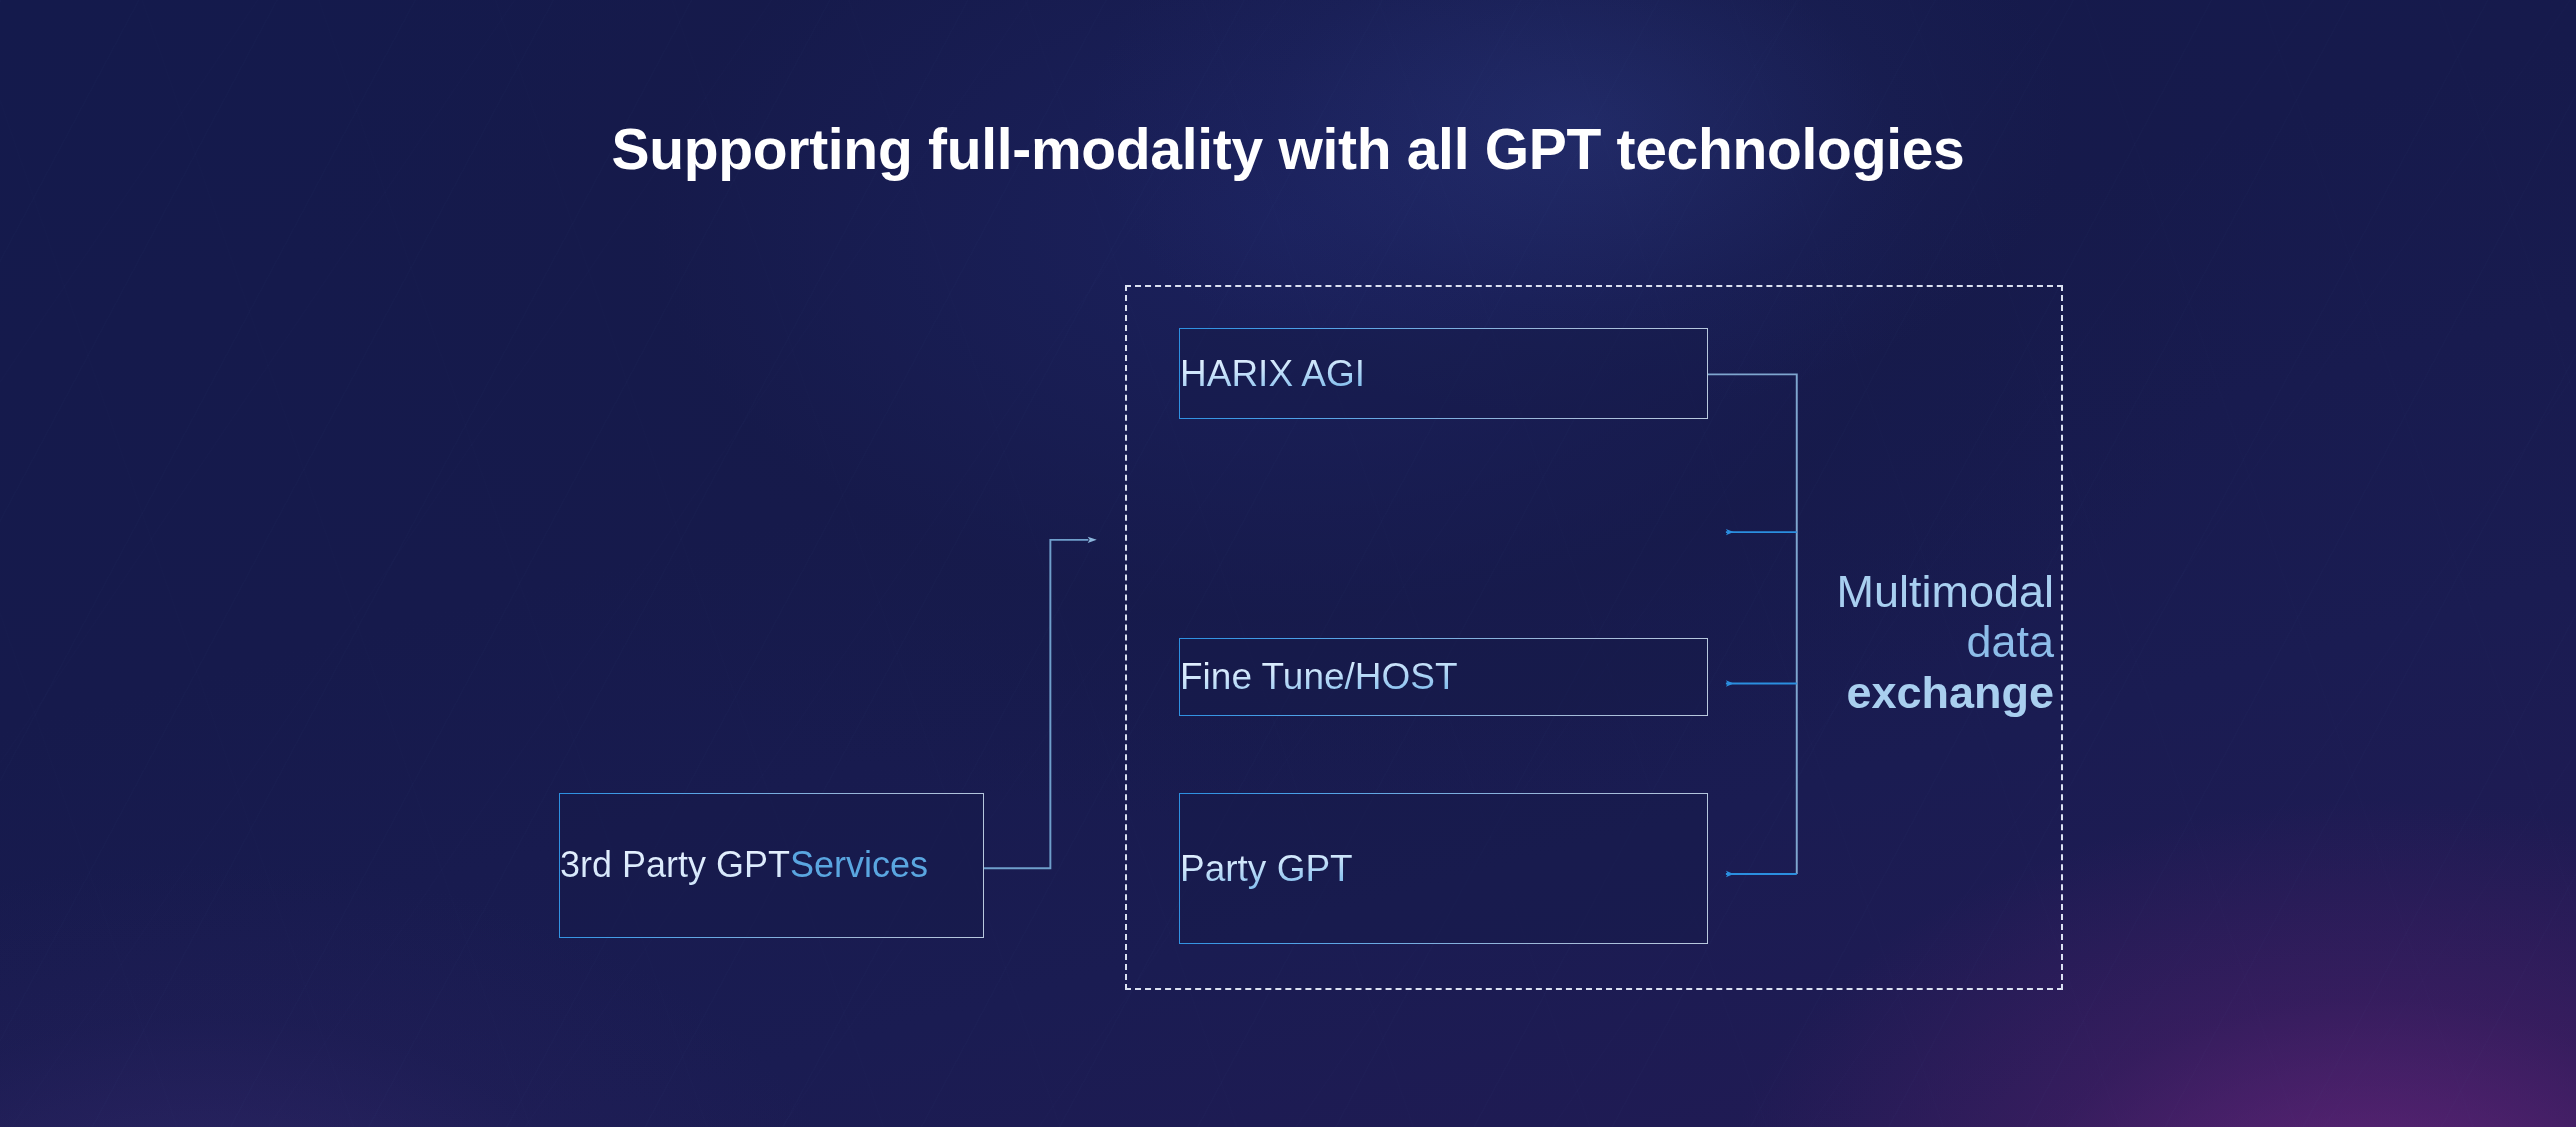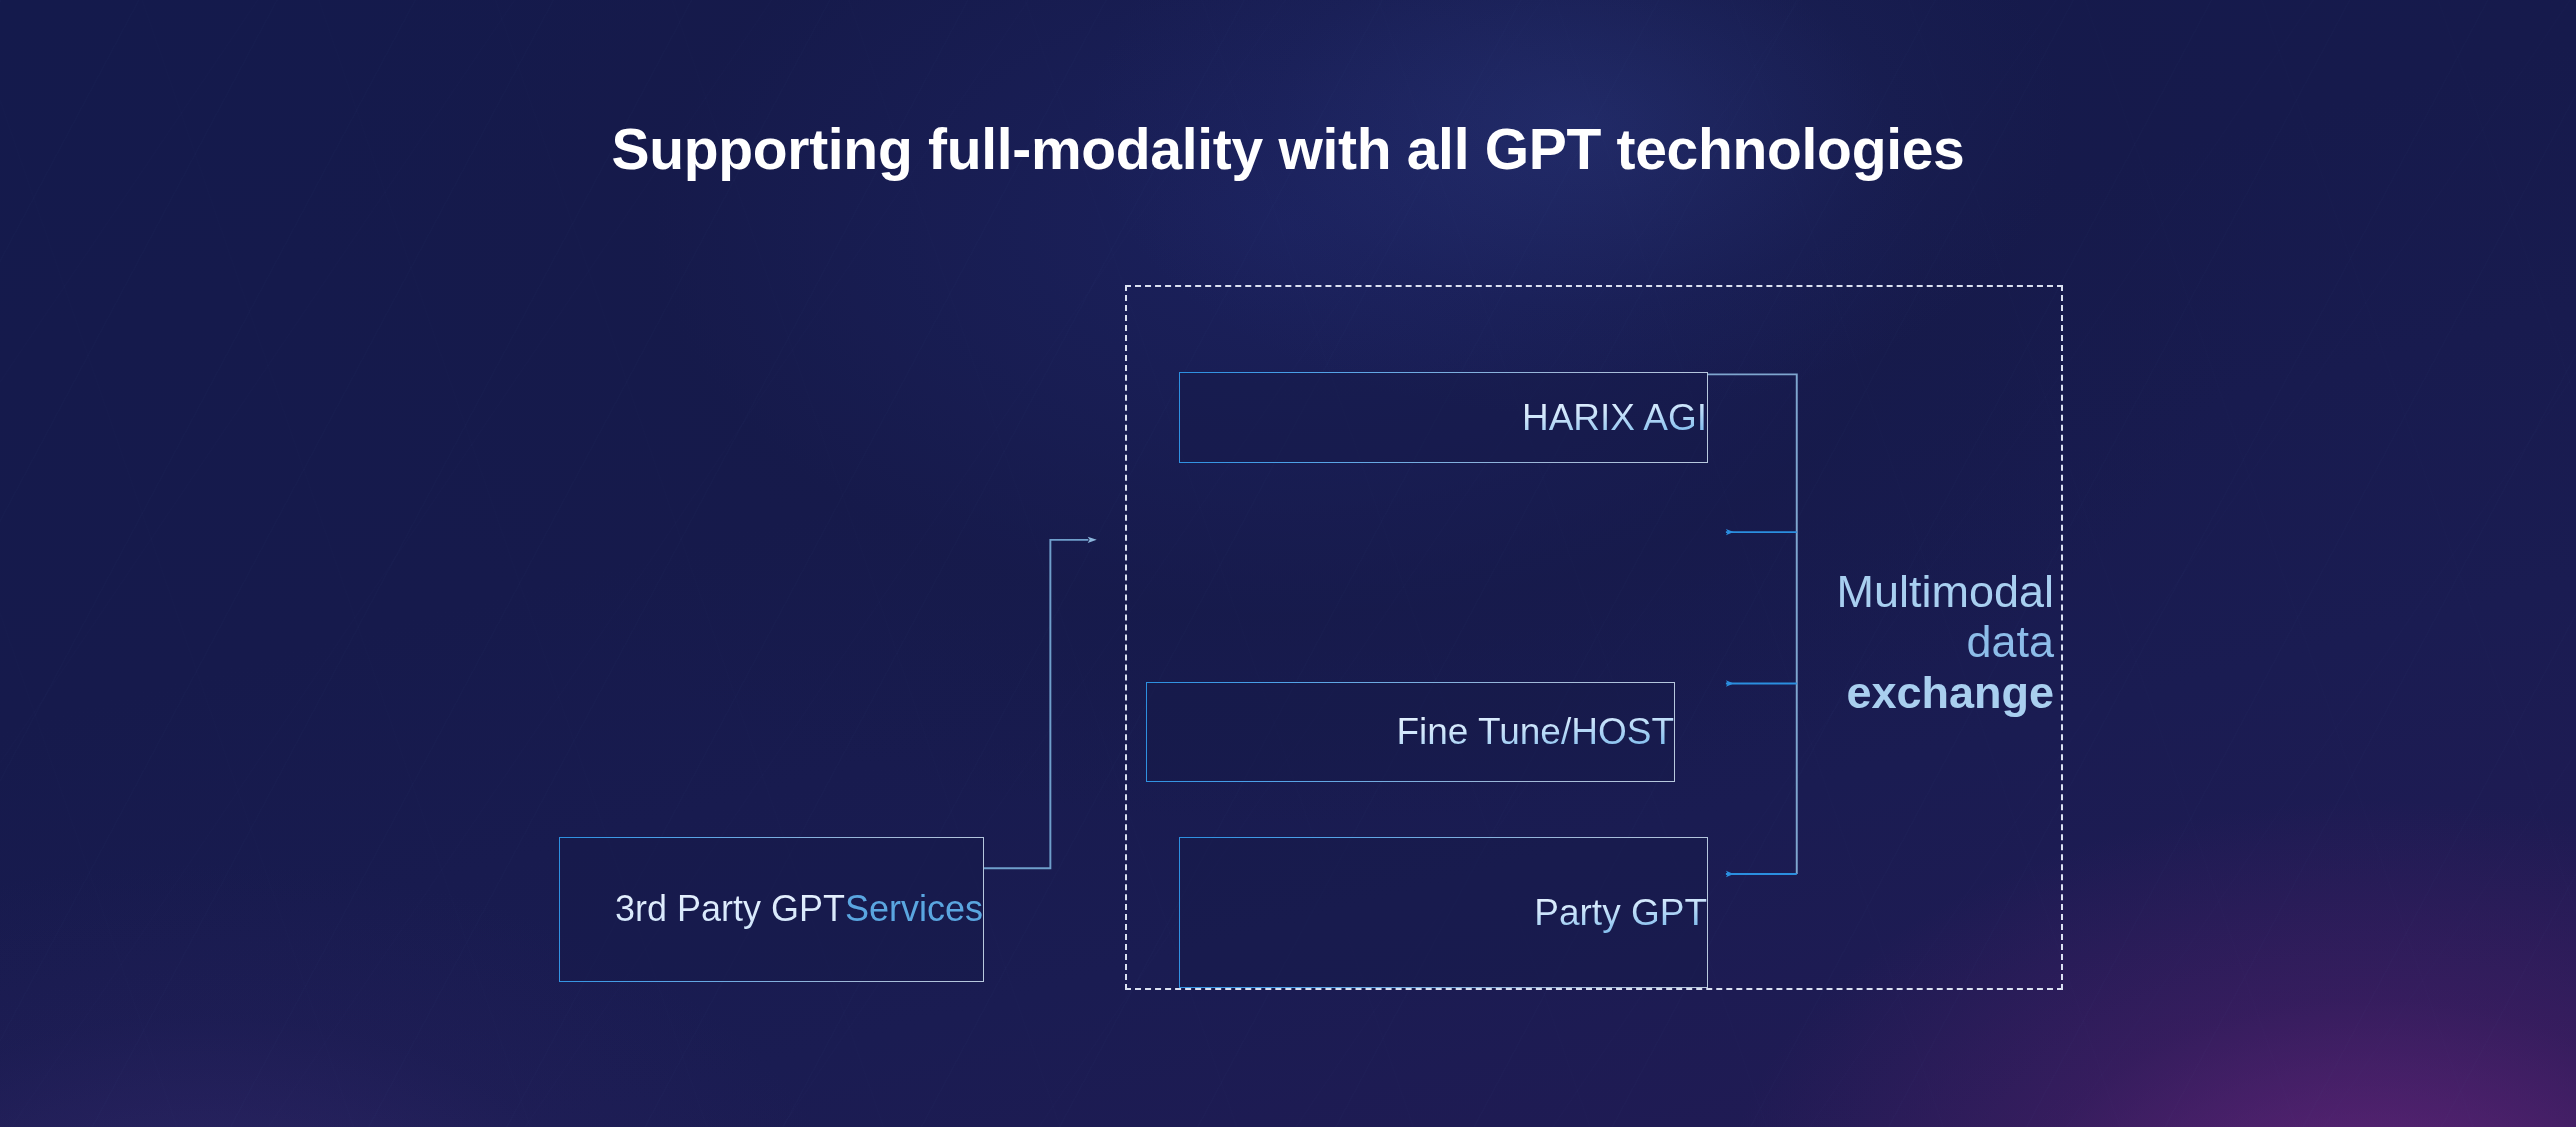--- a/index.html
+++ b/index.html
@@ -52,37 +52,36 @@
     left:1125px; top:285px;
     width:938px; height:705px;
     border:2.6px dashed rgba(236,242,255,0.92);
   }
 
   .node-box {
     position:absolute;
     border:1.9px solid;
     border-image: linear-gradient(100deg, #2b8fe0 0%, #4aa0e8 22%, #9fb8d8 70%, #b9c9de 100%) 1;
     background:rgba(22,27,74,0.45);
-    display:flex; align-items:center; justify-content:flex-end;
+    display:flex; align-items:center; justify-content:flex-start;
     text-align:center;
     line-height:1.18;
-    margin-top:44px;
   }
   .node-label {
     font-size:37px;
     font-weight:400;
     background:linear-gradient(175deg,#eaf4ff 0%,#cfe6fb 38%,#8ec4f0 78%,#6fb2e8 100%);
     -webkit-background-clip:text;
     background-clip:text;
     color:transparent;
     white-space:pre-line;
   }
   #box-harix  { left:1179px; top:328px;  width:529px; height:91px; }
   #box-prompt { left:1179px; top:484px;  width:529px; height:91px; }
-  #box-finetune { left:1146px; top:638px; width:529px; height:100px; }
+  #box-finetune { left:1179px; top:638px; width:529px; height:78px; }
   #box-robot  { left:1179px; top:793px; width:529px; height:151px; }
   #box-thirdparty { left:559px; top:793px; width:425px; height:145px;
     flex-direction:row; }
   #box-thirdparty .line1 {
     font-size:36px;
     background:linear-gradient(180deg,#e8f2ff 0%,#cfe4fa 100%);
     -webkit-background-clip:text; background-clip:text; color:transparent;
   }
   #box-thirdparty .line2 {
     font-size:36px;

